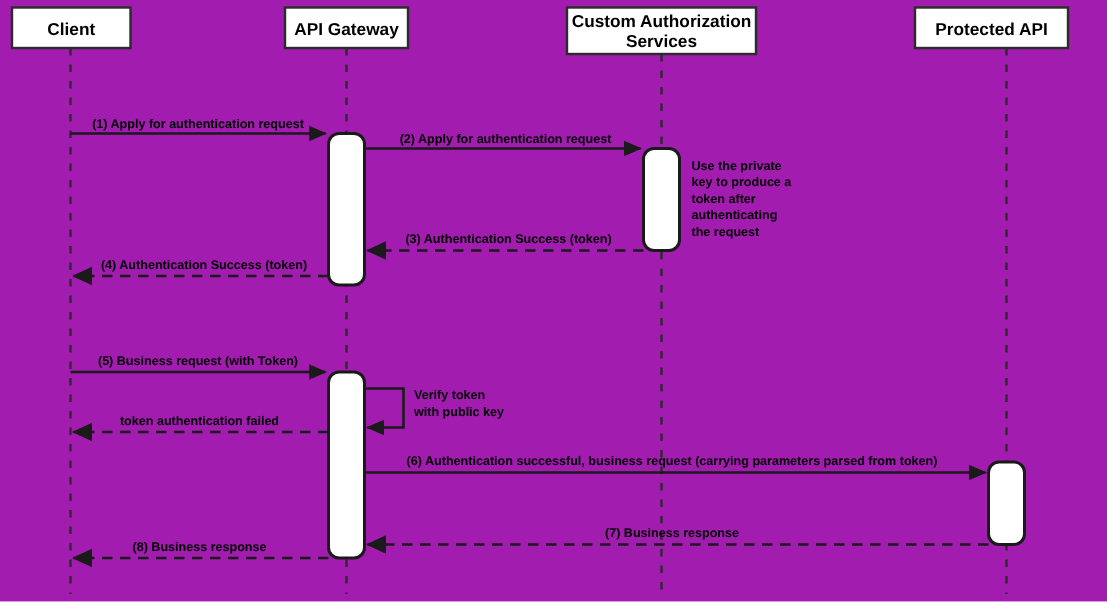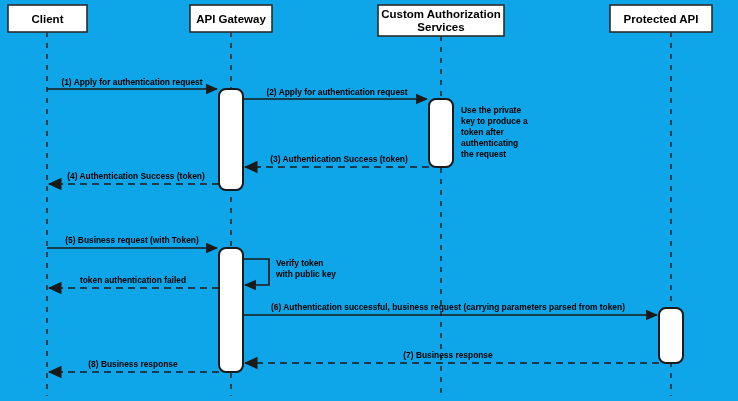--- a/index.html
+++ b/index.html
@@ -8,21 +8,21 @@
     background: #ffffff;
   }
   body {
     font-family: "Liberation Sans", sans-serif;
     -webkit-font-smoothing: antialiased;
   }
   #canvas {
     position: relative;
     width: 738px;
     height: 401px;
-    background: #0ea5e9;
+    background: #a21caf;
     overflow: hidden;
   }
   svg.diagram {
     position: absolute;
     top: 0;
     left: 0;
     width: 738px;
     height: 401px;
     display: block;
   }

